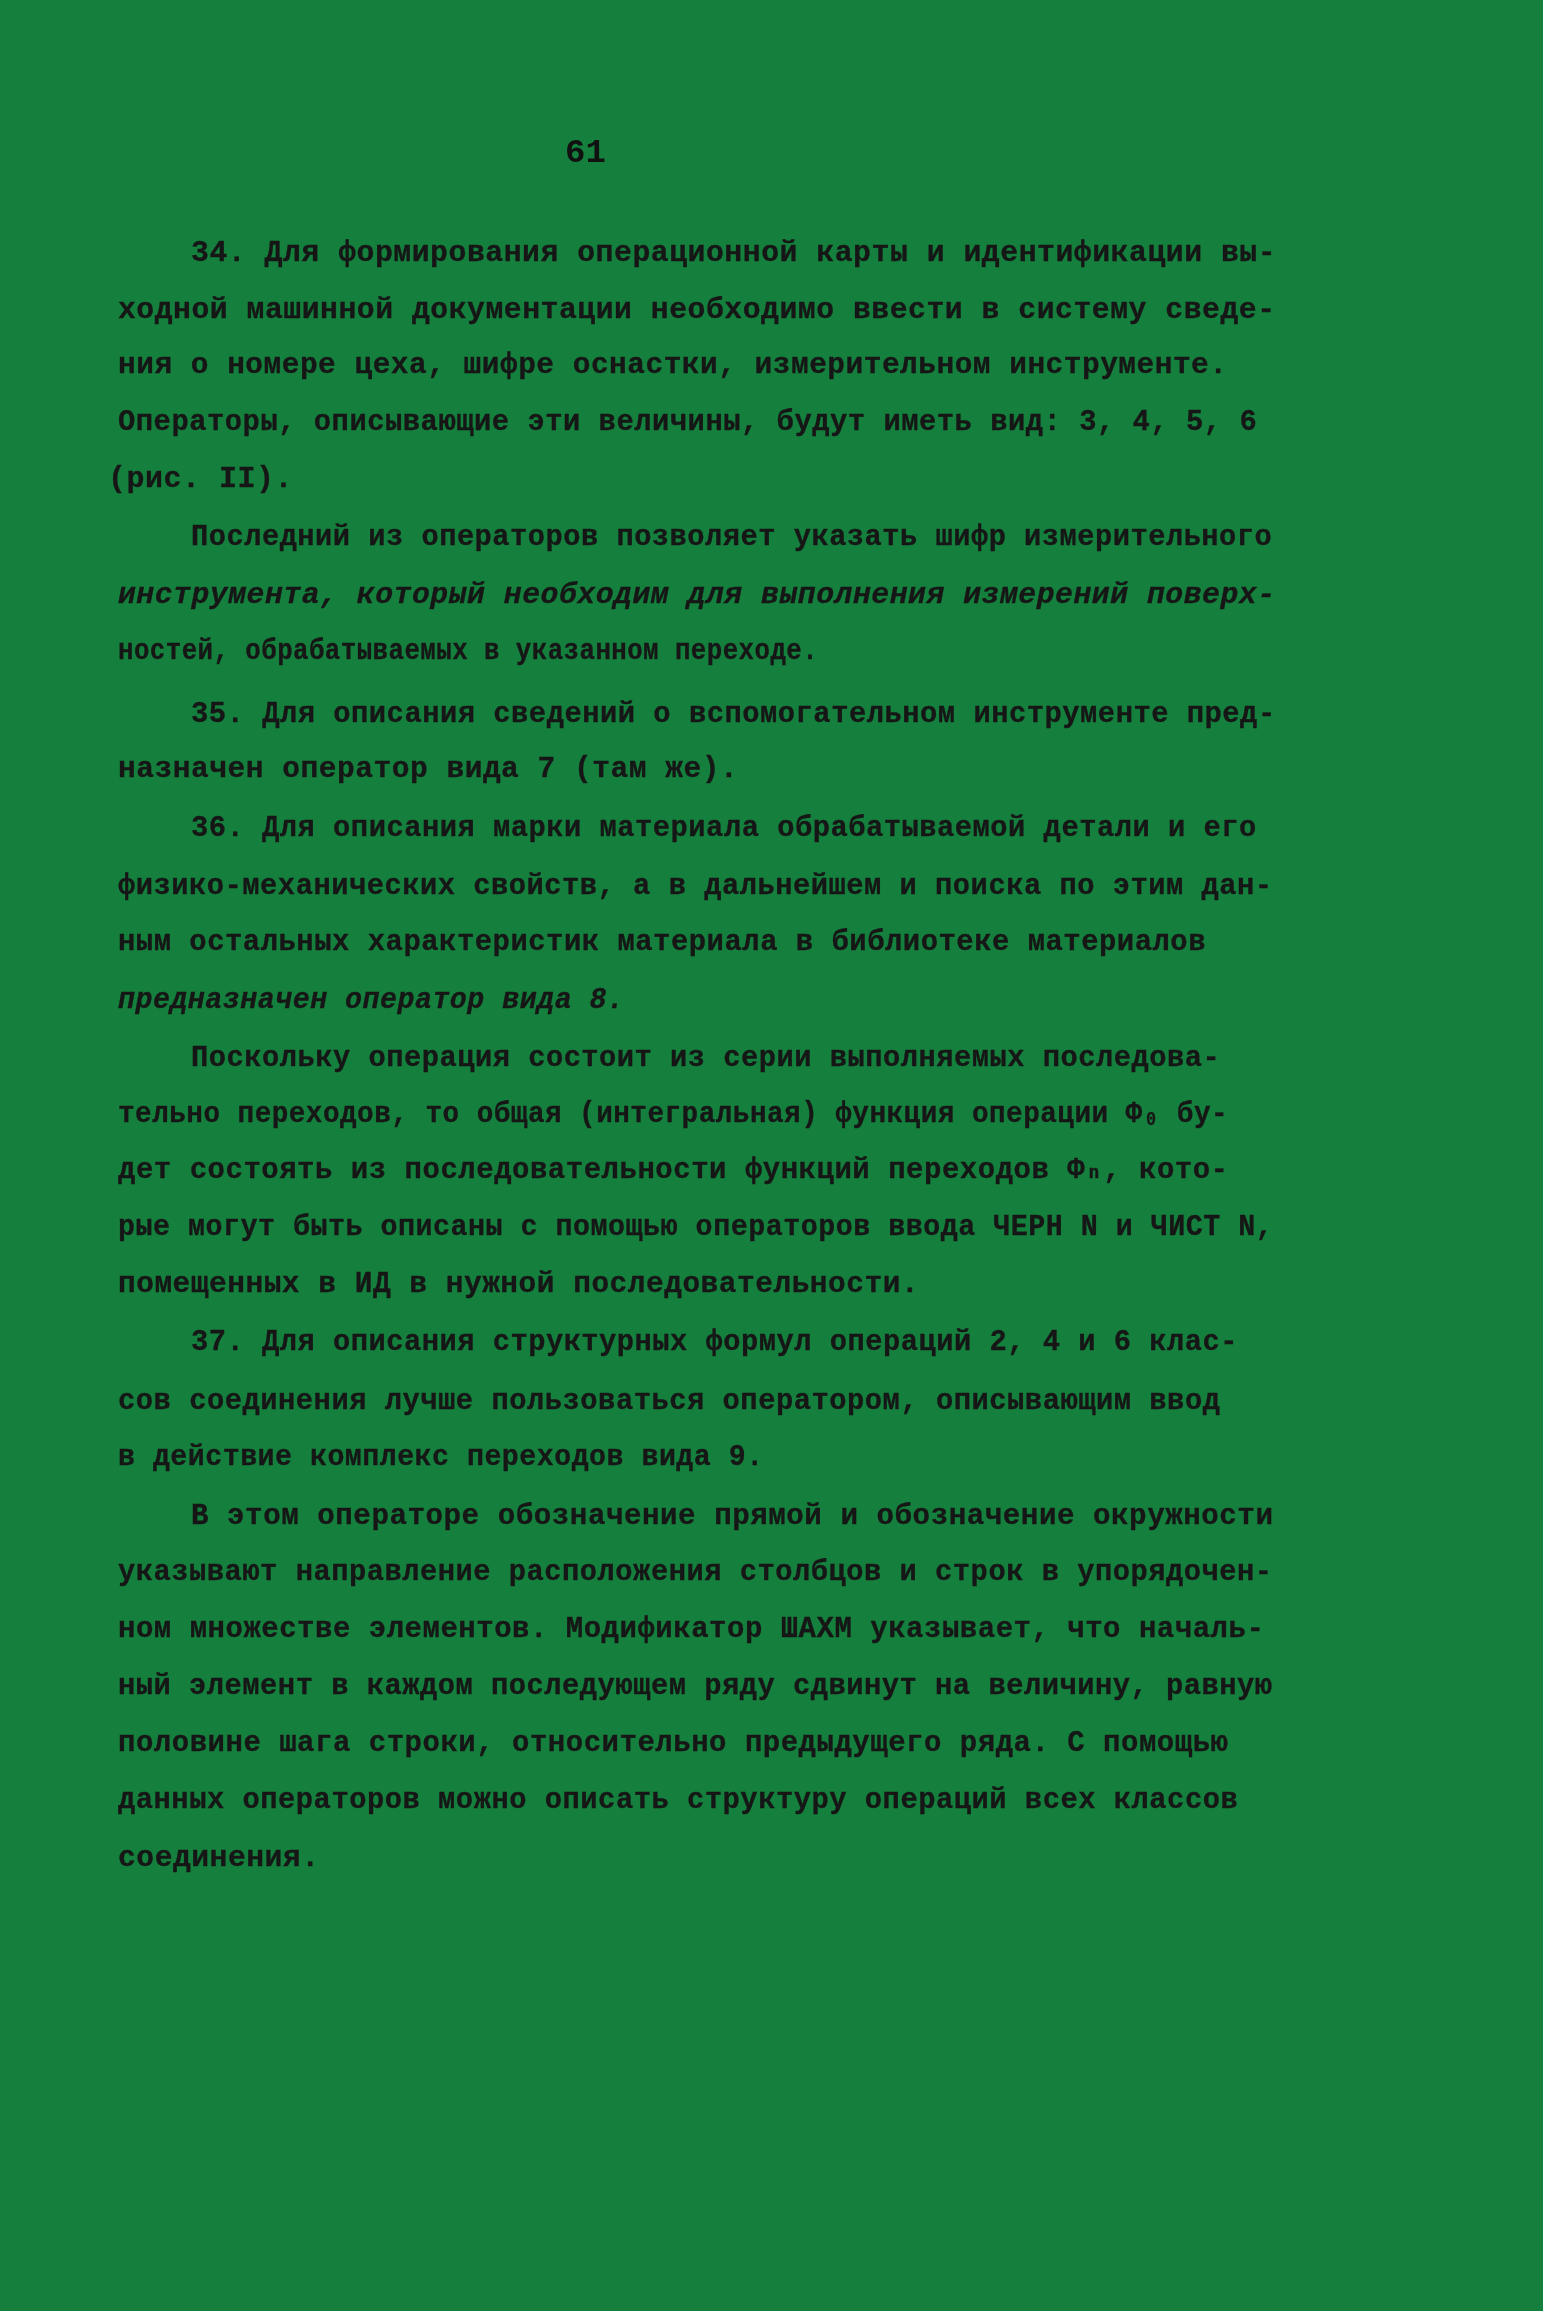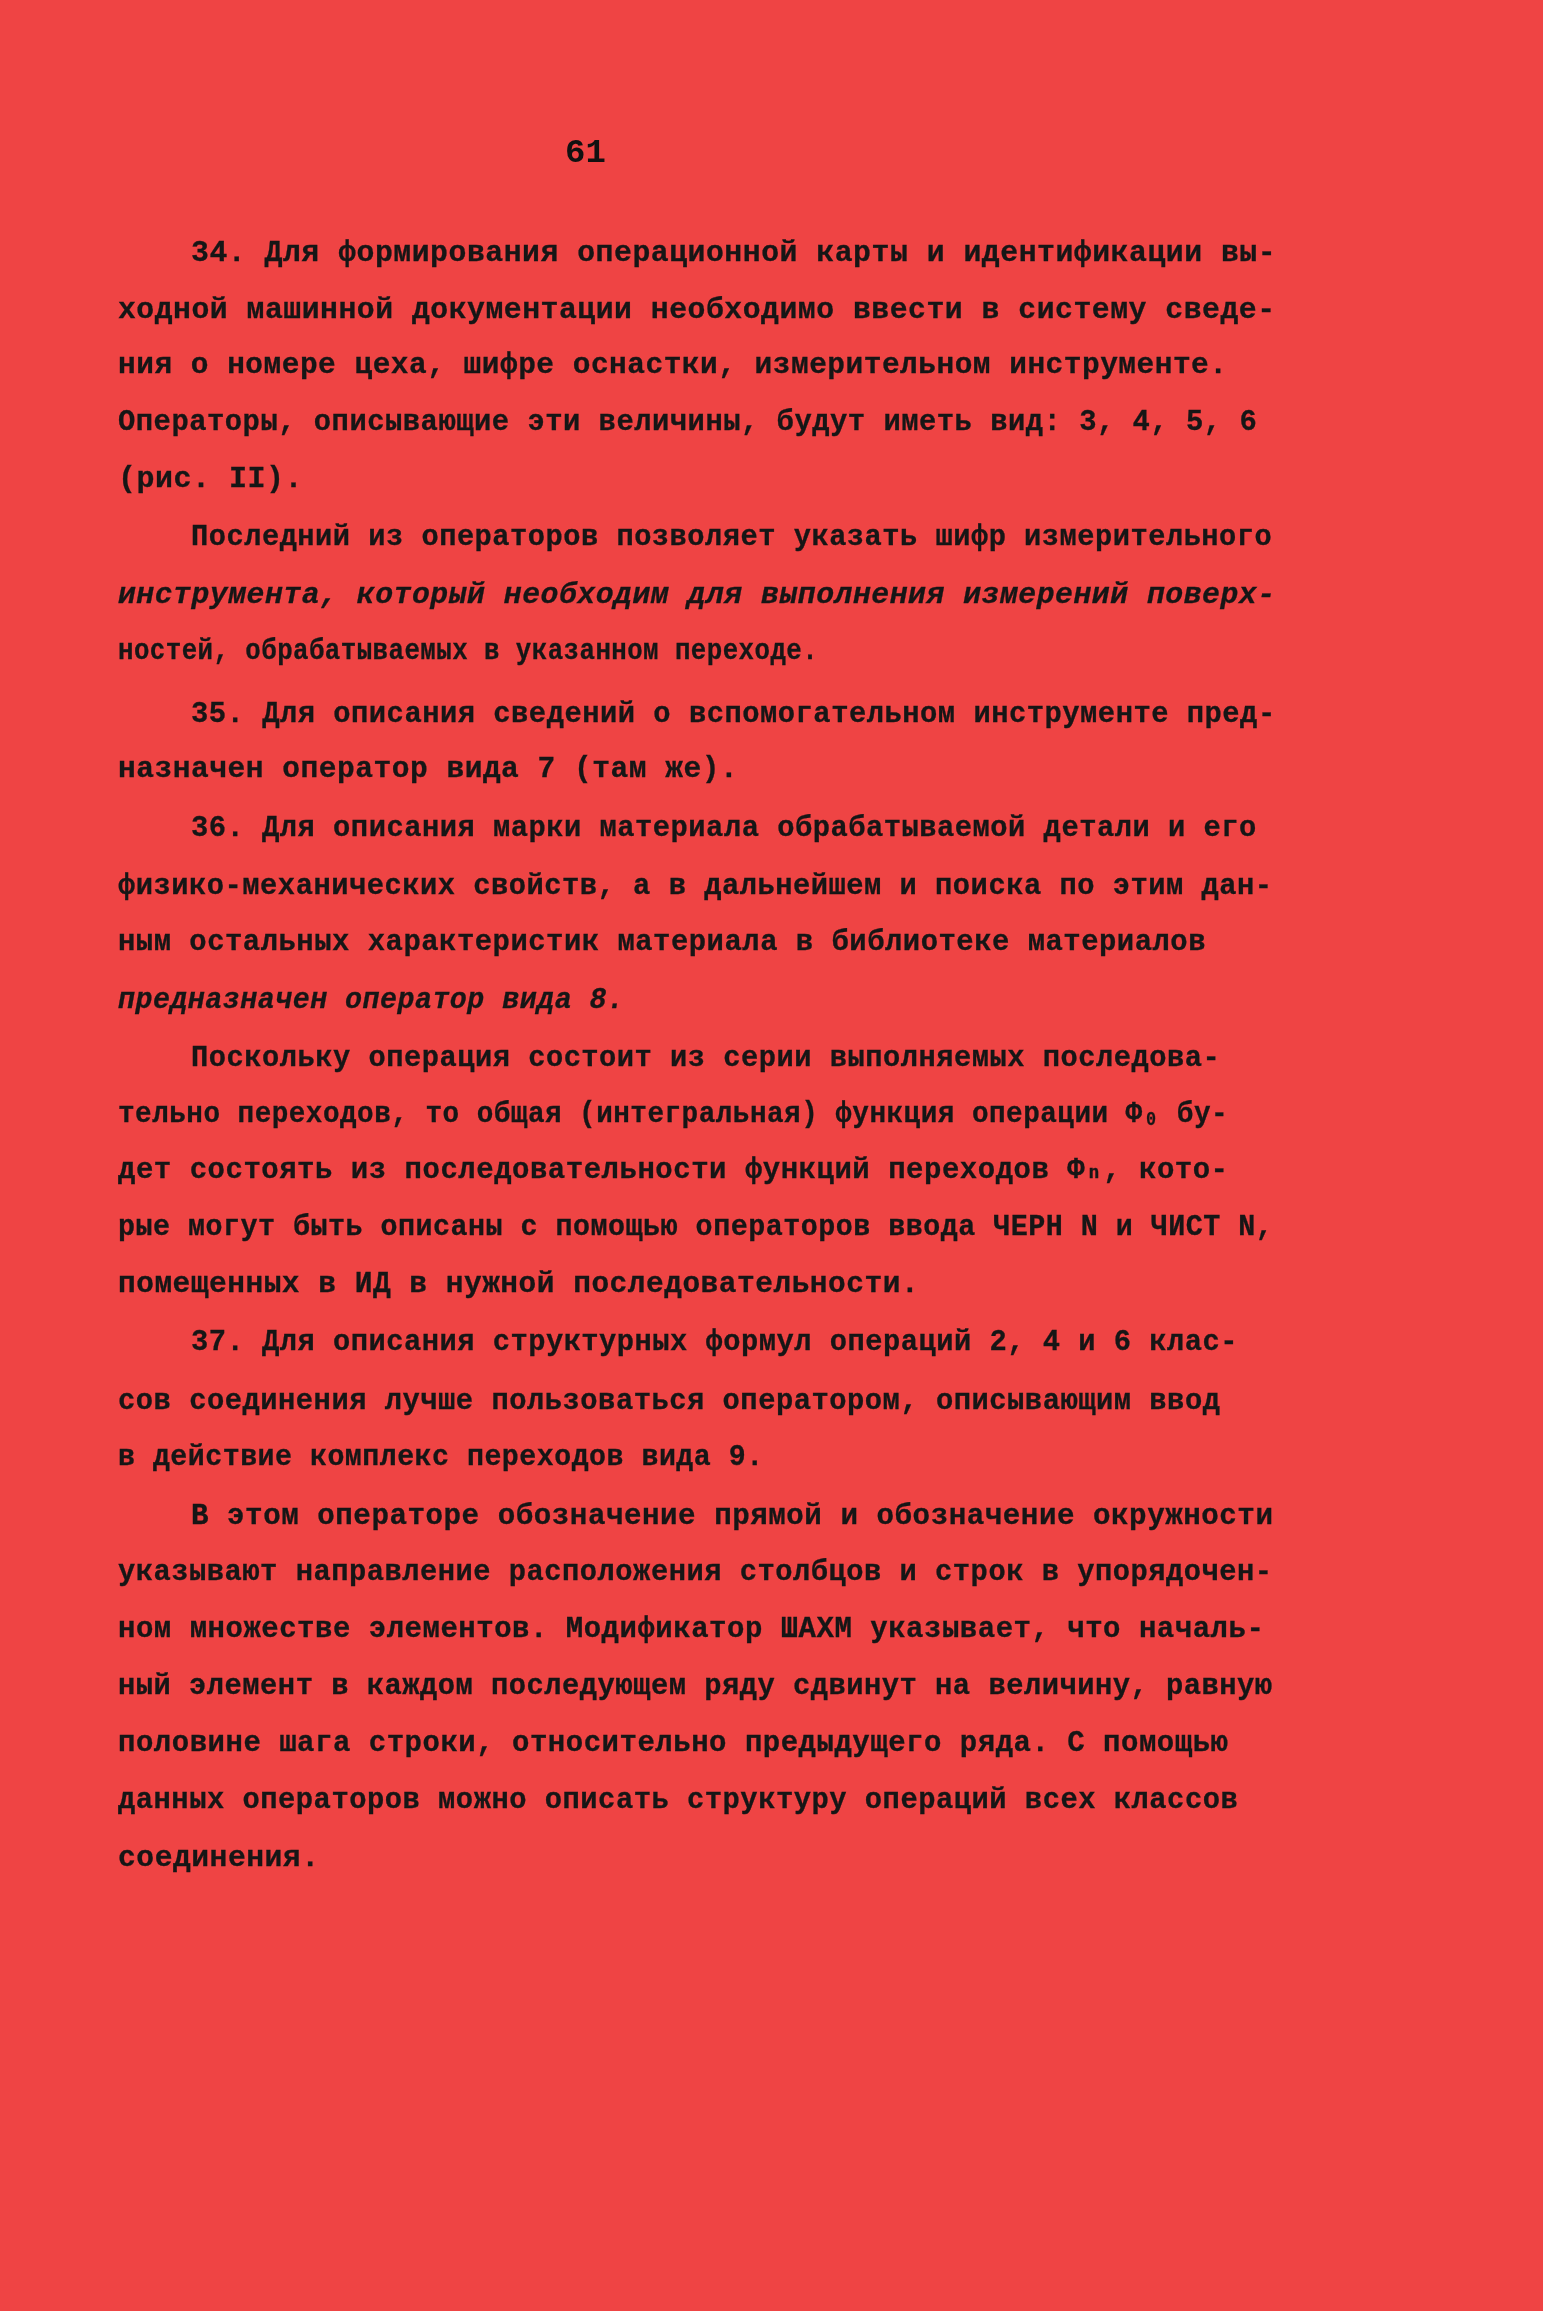--- a/index.html
+++ b/index.html
@@ -1,17 +1,17 @@
 <!DOCTYPE html>
 <html><head>
 <meta charset="utf-8">
 <style>
   html, body { margin: 0; padding: 0; background: #ffffff; }
   body { width: 1543px; height: 2311px; position: relative; overflow: hidden; }
-  .page { position: absolute; left: 0; top: 0; width: 1543px; height: 2311px; background: #ef4444; }
+  .page { position: absolute; left: 0; top: 0; width: 1543px; height: 2311px; background: #15803d; }
   .page-number {
     position: absolute; left: 565px; top: 134px;
     font-family: "Liberation Mono", "DejaVu Sans Mono", monospace;
     font-size: 34px; font-weight: bold; color: #111;
   }
   .line {
     position: absolute; height: 40px; line-height: 40px;
     font-family: "Liberation Mono", "DejaVu Sans Mono", monospace;
     font-size: 30px; font-weight: bold; color: #161616;
     white-space: nowrap; text-align: justify; text-align-last: justify;
@@ -24,21 +24,21 @@
 </head>
 <body>
 
 <div class="page">
   <div class="page-number">61</div>
   <div id="text-body">
       <div class="line" style="left: 191px; top: 233px; width: auto; transform-origin: left center; transform: scaleX(0.994);">34. Для формирования операционной карты и идентификации вы-</div>
       <div class="line" style="left: 118px; top: 290px; width: auto; transform-origin: left center; transform: scaleX(0.993);">ходной машинной документации необходимо ввести в систему сведе-</div>
       <div class="line" style="left: 118px; top: 345px; width: auto; transform-origin: left center; transform: scaleX(0.983);">ния о номере цеха, шифре оснастки, измерительном инструменте.</div>
       <div class="line" style="left: 118px; top: 402px; width: auto; transform-origin: left center; transform: scaleX(0.962);">Операторы, описывающие эти величины, будут иметь вид: 3, 4, 5, 6</div>
-      <div class="line short" style="left: 118px; top: 459px; width: 208px;">(рис. II).</div>
+      <div class="line short" style="left: 108px; top: 459px; width: 208px;">(рис. II).</div>
       <div class="line" style="left: 191px; top: 517px; width: auto; transform-origin: left center; transform: scaleX(0.958);">Последний из операторов позволяет указать шифр измерительного</div>
       <div class="line italic" style="left: 118px; top: 575px; width: auto; transform-origin: left center; transform: scaleX(0.993);">инструмента, который необходим для выполнения измерений поверх-</div>
       <div class="line" style="left: 118px; top: 631px; width: auto; transform-origin: left center; transform: scaleX(0.86);">ностей, обрабатываемых в указанном  переходе.</div>
       <div class="line" style="left: 191px; top: 694px; width: auto; transform-origin: left center; transform: scaleX(0.961);">35. Для описания сведений о вспомогательном инструменте пред-</div>
       <div class="line" style="left: 118px; top: 749px; width: auto; transform-origin: left center; transform: scaleX(0.986);">назначен оператор вида 7 (там же).</div>
       <div class="line" style="left: 191px; top: 808px; width: auto; transform-origin: left center; transform: scaleX(0.96);">36. Для описания марки материала обрабатываемой детали и его</div>
       <div class="line" style="left: 118px; top: 866px; width: auto; transform-origin: left center; transform: scaleX(0.96);">физико-механических свойств, а в дальнейшем и поиска по этим дан-</div>
       <div class="line" style="left: 118px; top: 922px; width: auto; transform-origin: left center; transform: scaleX(0.964);">ным остальных характеристик материала в библиотеке материалов</div>
       <div class="line italic" style="left: 118px; top: 980px; width: auto; transform-origin: left center; transform: scaleX(0.944);">предназначен оператор вида 8.</div>
       <div class="line" style="left: 191px; top: 1038px; width: auto; transform-origin: left center; transform: scaleX(0.959);">Поскольку операция состоит из серии выполняемых последова-</div>

